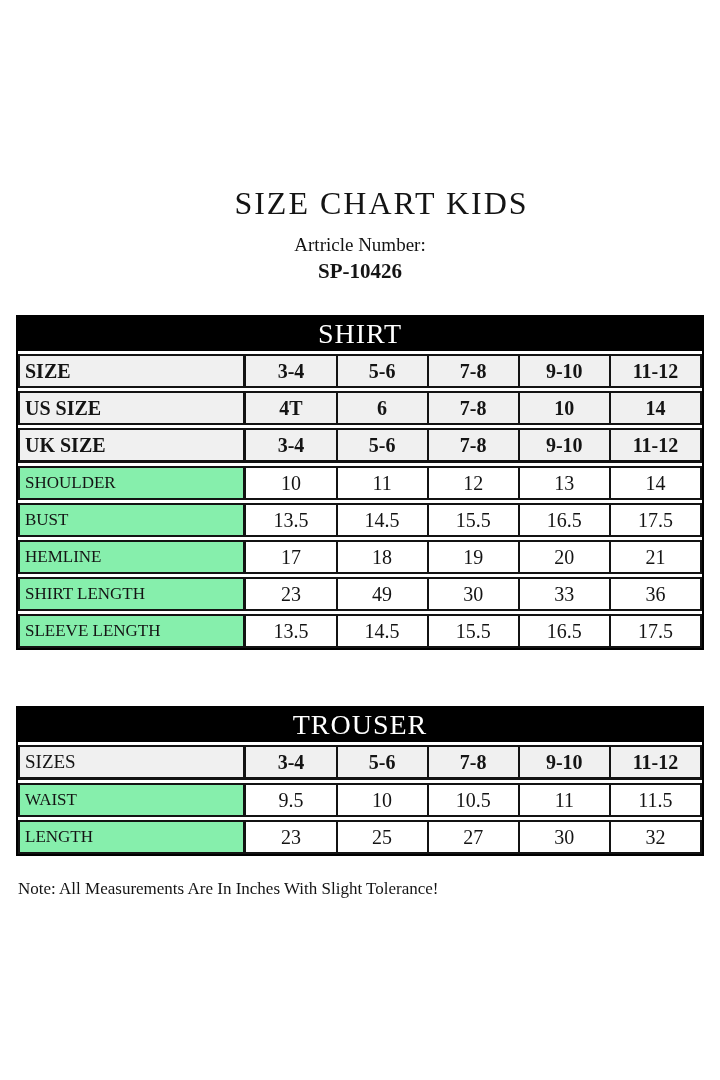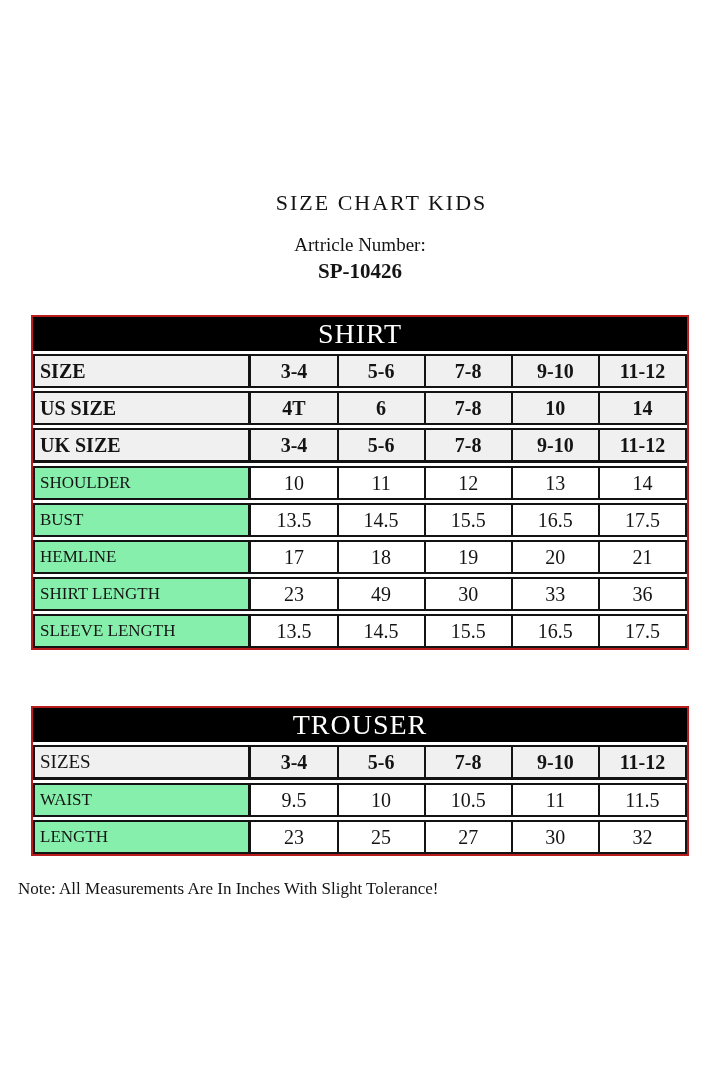--- a/index.html
+++ b/index.html
@@ -13,21 +13,21 @@
     height: 1080px;
     background: #ffffff;
     overflow: hidden;
     font-family: "Liberation Serif", "DejaVu Serif", serif;
     color: #141414;
   }
   .page-title {
     margin: 0;
     padding-top: 185px;
     text-align: center;
-    font-size: 22px;
+    font-size: 32px;
     line-height: 36px;
     font-weight: 400;
     letter-spacing: 2px;
     white-space: nowrap;
     padding-left: 43px;
   }
   .article-label {
     margin-top: 12px;
     text-align: center;
     font-size: 19px;
@@ -35,22 +35,22 @@
     font-weight: 400;
     font-family: Liberation Serif, serif;
   }
   .article-number {
     text-align: center;
     font-size: 21px;
     line-height: 28px;
     font-weight: 700;
   }
   .twrap {
-    margin: 0 31px;
-    border: 2px solid #b91c1c;
+    margin: 0 16px;
+    border: 2px solid #000000;
     overflow: hidden;
     background: #ffffff;
   }
   .twrap.shirt { margin-top: 30px; }
   .twrap.trouser { margin-top: 56px; }
   .bar {
     height: 34px;
     line-height: 34px;
     background: #000000;
     color: #ffffff;

